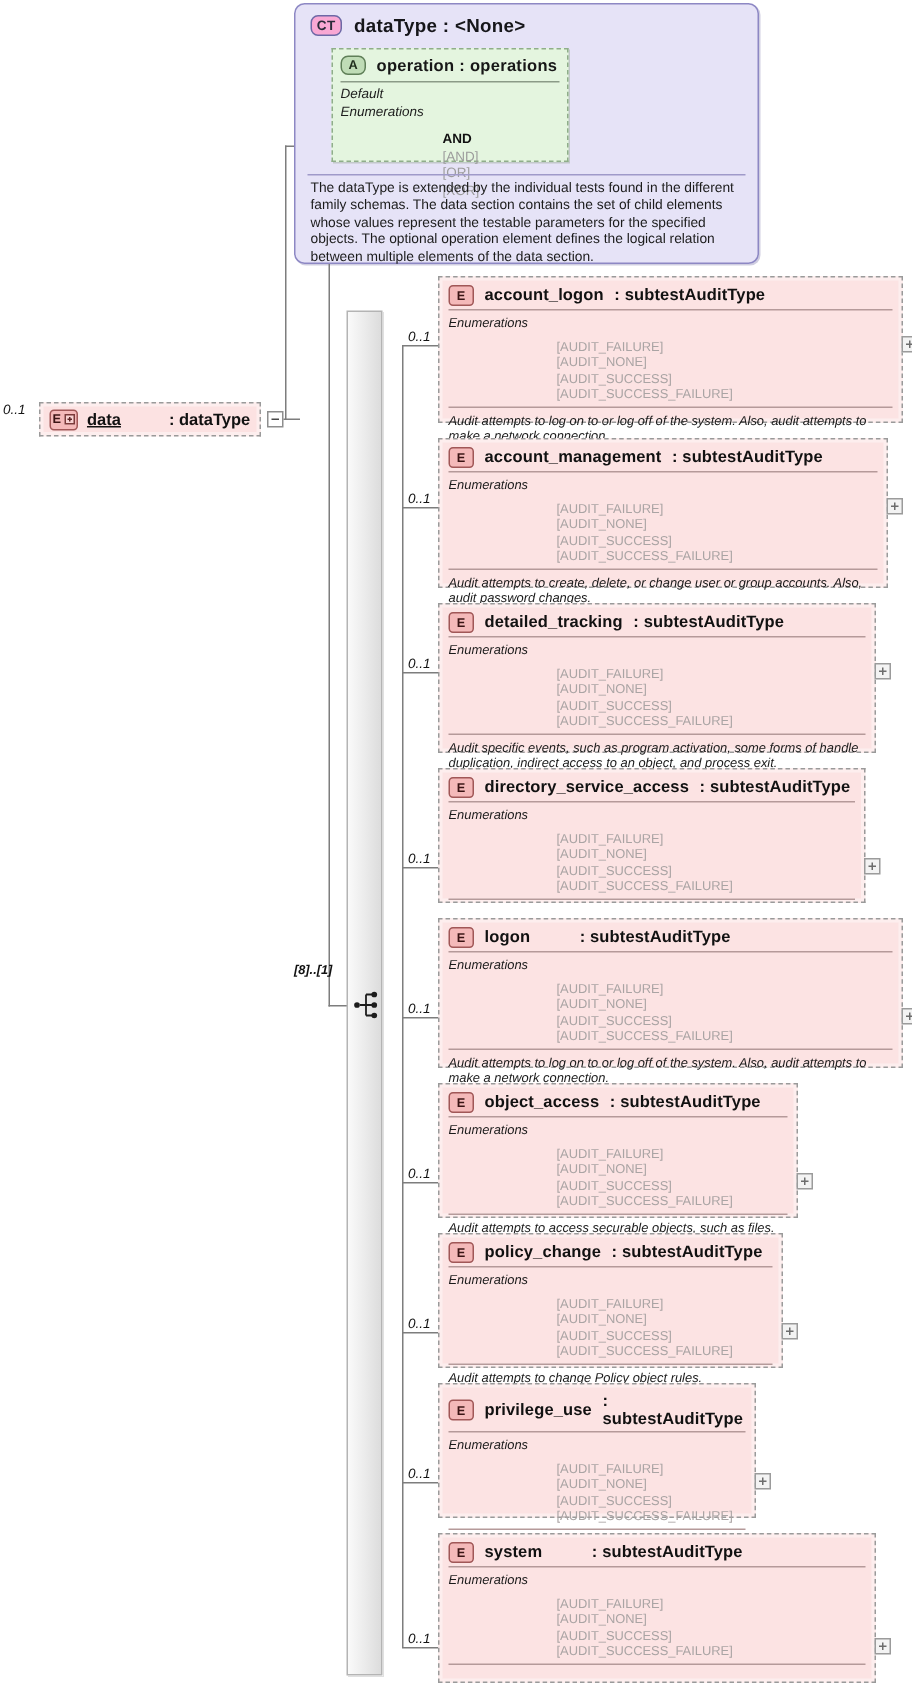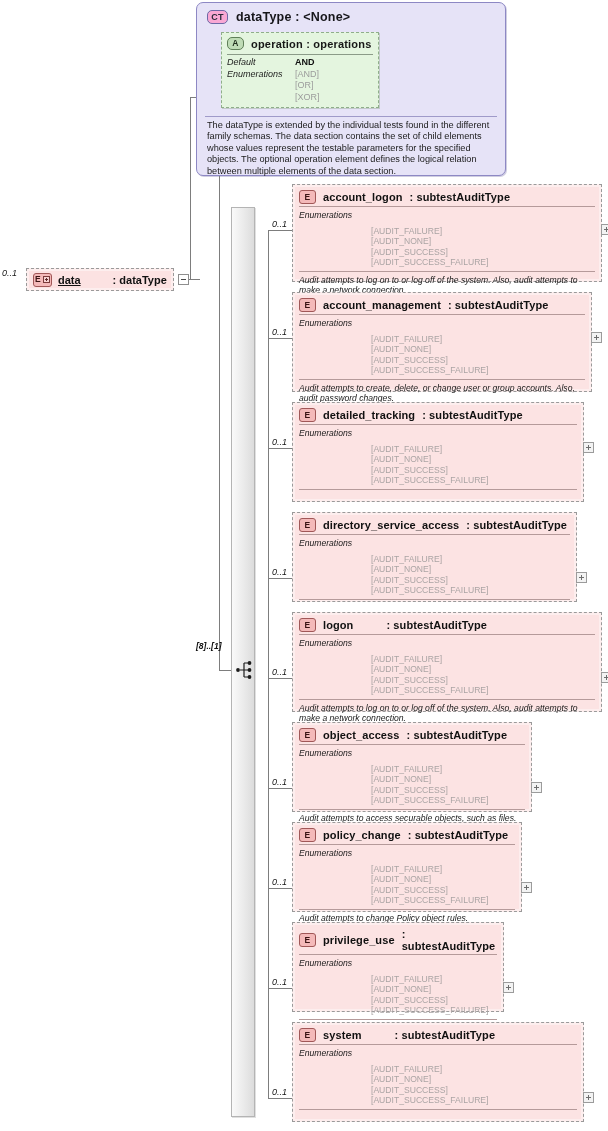--- a/index.html
+++ b/index.html
@@ -85,21 +85,21 @@
   #attr-sep {
     position: absolute; left: 5px; right: 5px; top: 21px;
     height: 1px; background: #8b9b88;
   }
   #attr-body {
     position: absolute; left: 5px; top: 24px; right: 4px;
     display: flex; gap: 6px;
     font-size: 9px; line-height: 11.5px;
   }
   #attr-labels { font-style: italic; color: #1d1d1d; width: 62px; }
-  #attr-values { color: #9c9c9c; }
+  #attr-values { color: #9c9c9c; margin-top: 30px; }
   #attr-values .strong { color: #111111; font-weight: bold; font-style: normal; }
 
   #ct-desc-sep {
     position: absolute; left: 8px; right: 8px; top: 113px;
     height: 1px; background: #9f9ac9;
   }
   #ct-desc {
     position: absolute;
     left: 10px; top: 117px; right: 8px;
     font-size: 9.2px; line-height: 11.4px;
@@ -354,20 +354,21 @@
           <div class="el-enum" data-name="element-enumerations">
             <div class="lbl" data-name="enumerations-label">Enumerations</div>
             <div class="vals" data-name="enumerations-values">
               <div data-name="enumeration-value">[AUDIT_FAILURE]</div>
               <div data-name="enumeration-value">[AUDIT_NONE]</div>
               <div data-name="enumeration-value">[AUDIT_SUCCESS]</div>
               <div data-name="enumeration-value">[AUDIT_SUCCESS_FAILURE]</div>
             </div>
           </div>
           <div class="el-sep" data-name="element-separator"></div>
+          <div class="el-desc" data-name="element-description">Audit specific events, such as program activation, some forms of handle duplication, indirect access to an object, and process exit.</div>
         </div>
       </div>
       <div class="expand-box" data-name="element-expand-toggle" style="left: 583px; top: 442px;"></div>
       <div class="line hline" data-name="connector-element-stub" style="left: 268px; top: 578px; width: 24px;"></div>
       <div class="card-num" data-name="element-cardinality" style="left: 272px; top: 567px;">0..1</div>
       <div class="card-outer el-card" data-name="element-box" style="left: 292px; top: 512px; width: 285px; height: 90px;">
         <div class="el-inner" data-name="element-inner">
           <div class="el-head" data-name="element-header">
             <span class="badge badge-e" data-name="element-badge-icon">E</span>
             <span class="nm" data-name="element-name">directory_service_access</span>

